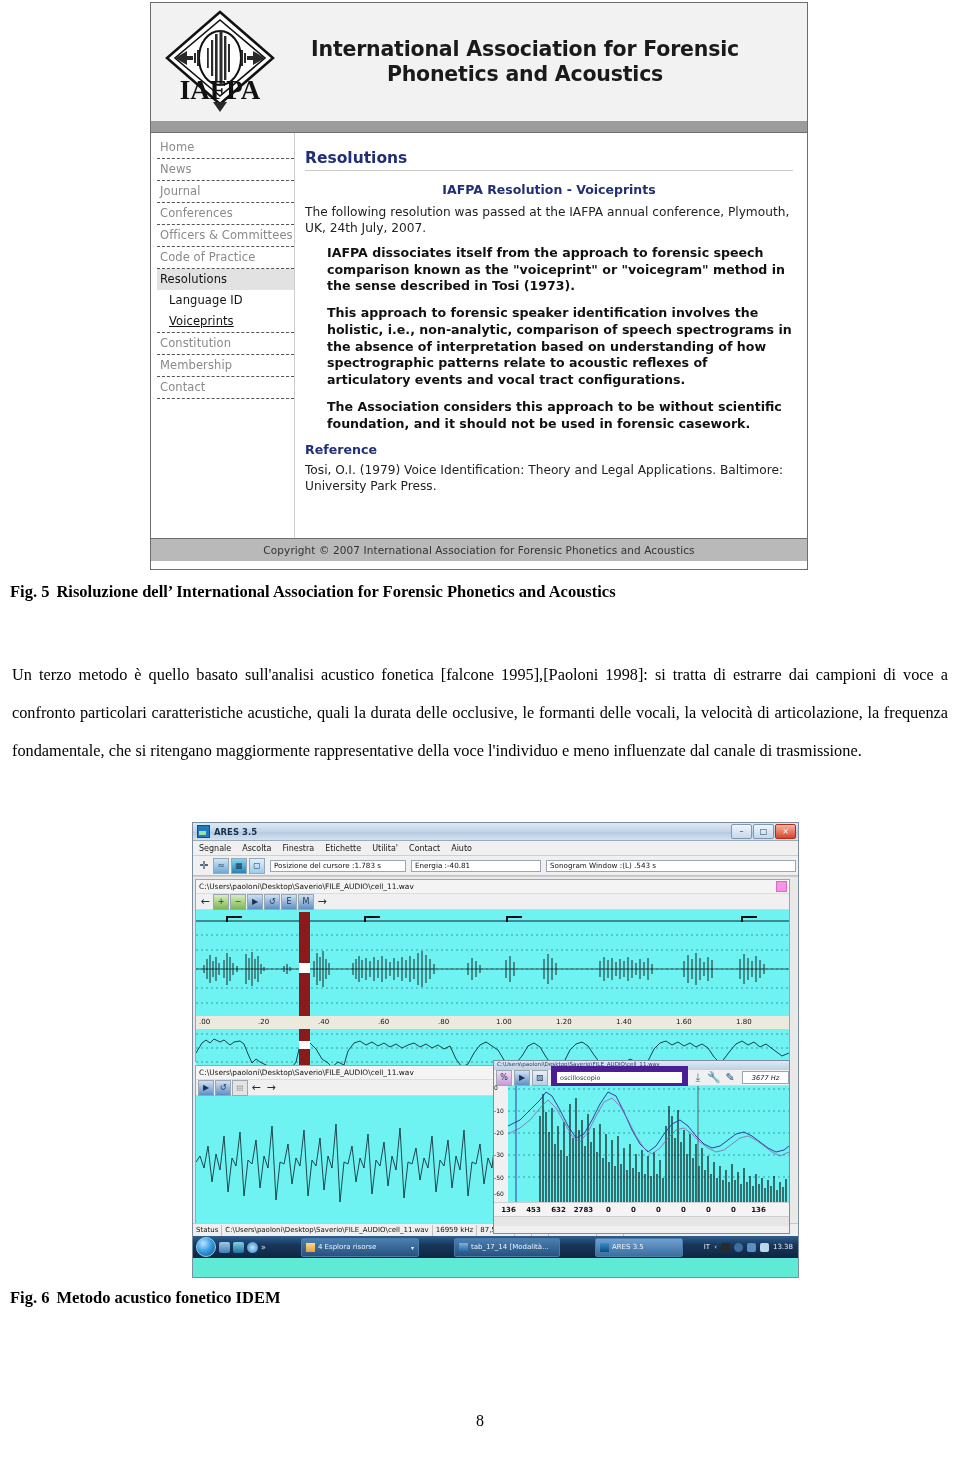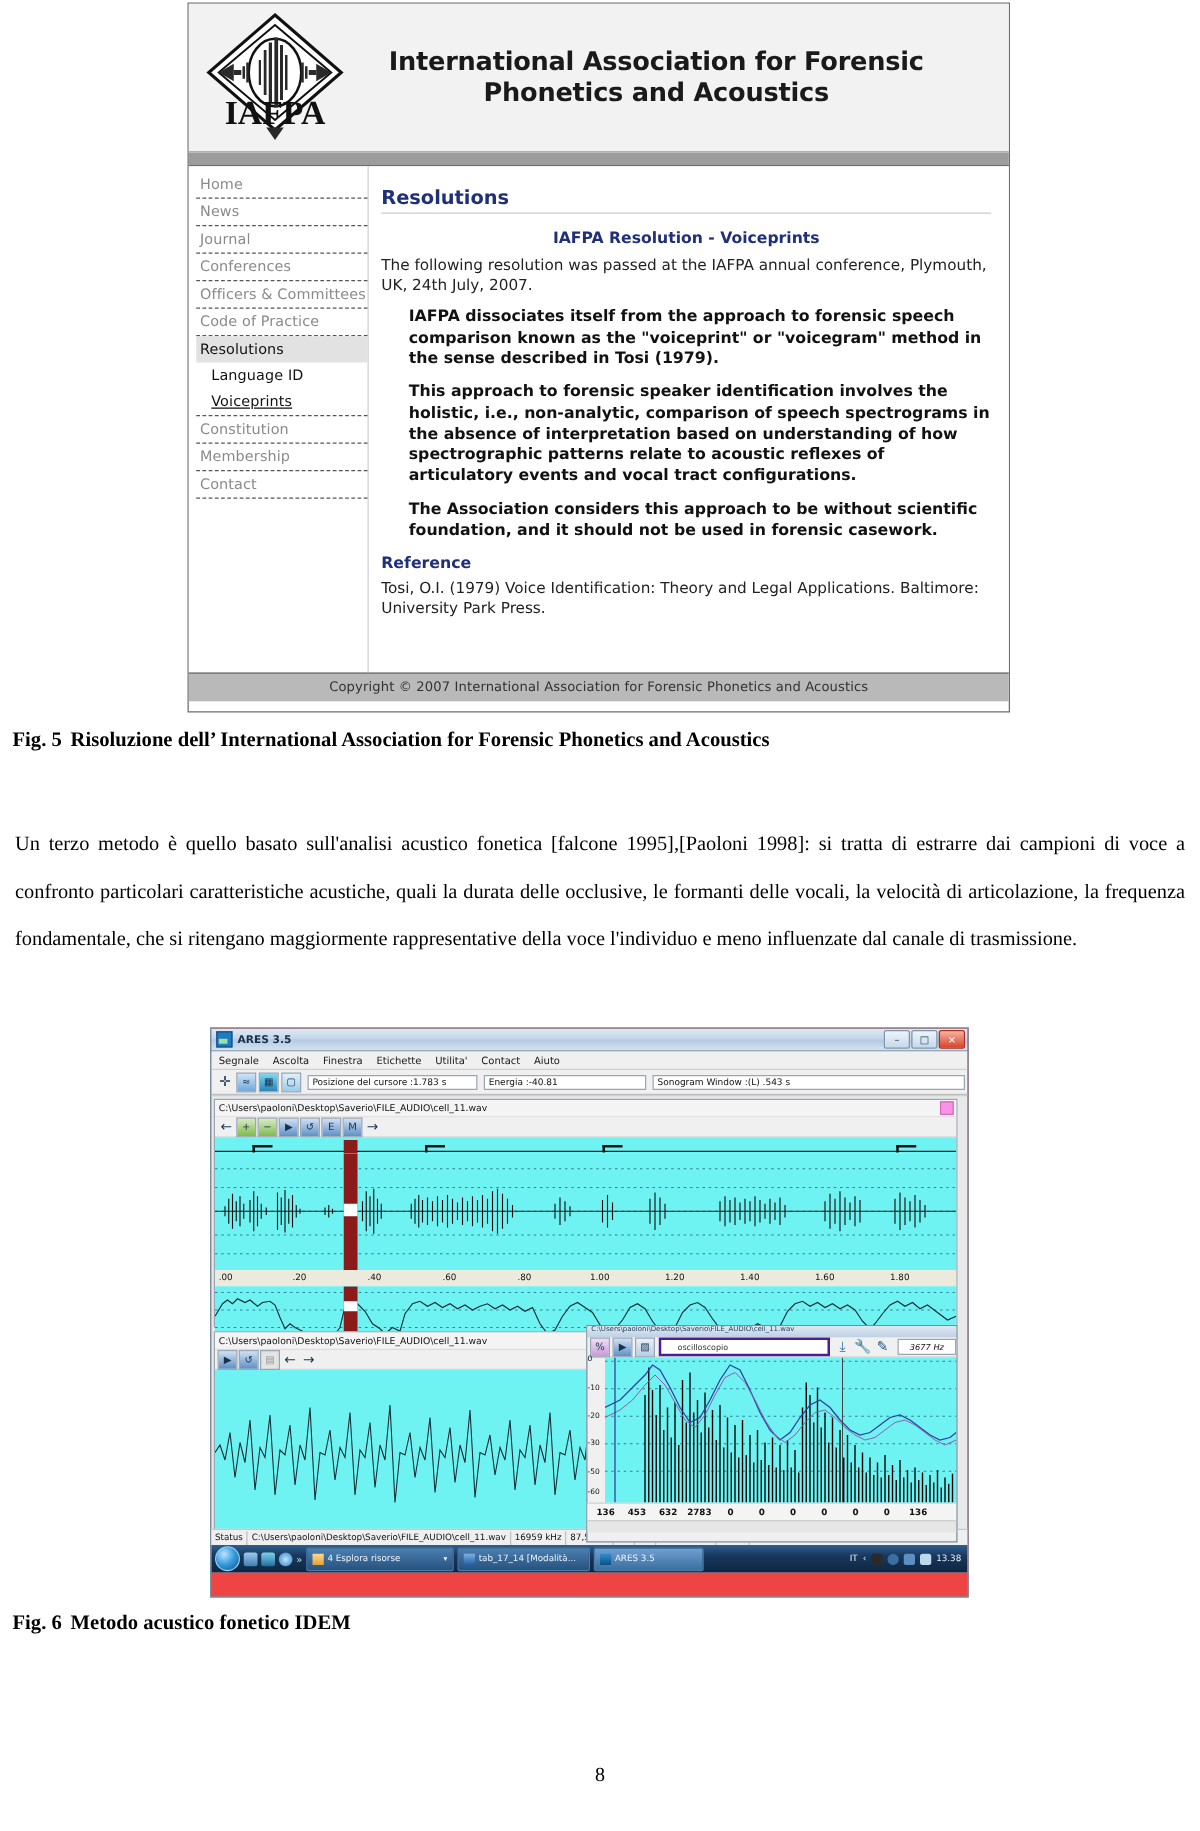--- a/index.html
+++ b/index.html
@@ -191,25 +191,25 @@
     top: 1412px;
     width: 960px;
     text-align: center;
     font-size: 16px;
     font-family: "Liberation Serif", serif;
   }
 
   
   #fig6 {
     position: absolute;
-    left: 168px;
+    left: 192px;
     top: 822px;
     width: 607px;
     height: 456px;
-    background: #ef4444;
+    background: #5eead4;
     border: 1px solid #7a8ea0;
     box-sizing: border-box;
     font-family: "DejaVu Sans", sans-serif;
     overflow: hidden;
   }
   
   #ares-titlebar {
     height: 17px;
     background: linear-gradient(to bottom,#dfe9f4 0%,#c3d4e8 50%,#b4c8e0 51%,#d4e2f0 100%);
     border-bottom: 1px solid #9ab;
@@ -387,25 +387,25 @@
     background: #f0f0f0;
     display: flex;
     align-items: center;
     gap: 2px;
     padding-left: 2px;
     border-bottom: 1px solid #d5d5d5;
   }
   #spec-combo {
     flex: 1;
     height: 11px;
-    border: 2px solid #4c1d95;
+    border: 6px solid #4c1d95;
     background: #fff;
     font-size: 6.4px;
     display: flex; align-items: center;
-    padding-left: 13px;
+    padding-left: 3px;
     color: #333;
     margin: 0 1px;
     overflow:hidden;
   }
   #spec-freq {
     width: 45px; height: 11px;
     border: 1px solid #9aa6b2;
     background: #fff;
     font-size: 6.6px;
     display: flex; align-items: center; justify-content:center;
@@ -495,20 +495,21 @@
     border: 1px solid #4a7aa8;
     border-radius: 2px;
     background: linear-gradient(to bottom,#4b7eb0,#27527e);
     display: flex; align-items: center;
     padding: 0 4px;
     gap: 3px;
     font-size: 7px;
     color: #eef4fa;
     white-space: nowrap;
     overflow: hidden;
+    margin-left: 32px;
   }
   .taskbtn .tb-ico { width: 9px; height: 9px; flex: none; }
   #tray {
     margin-left: auto;
     display: flex; align-items: center; gap: 4px;
     font-size: 7px; color: #e8f1f8;
     padding-right: 2px;
   }
   .tray-ico { width: 9px; height: 9px; border-radius: 2px; }
 </style>
@@ -567,21 +568,21 @@
       <div class="nav-item sub-underline"><span>Voiceprints</span></div>
       <div class="nav-item">Constitution</div>
       <div class="nav-item">Membership</div>
       <div class="nav-item">Contact</div>
     </nav>
 
     <section id="fig5-main">
       <h1 id="res-title">Resolutions</h1>
       <h2 id="res-sub">IAFPA Resolution - Voiceprints</h2>
       <p class="res-p">The following resolution was passed at the IAFPA annual conference, Plymouth, UK, 24th July, 2007.</p>
-      <p class="res-q">IAFPA dissociates itself from the approach to forensic speech comparison known as the "voiceprint" or "voicegram" method in the sense described in Tosi (1979).</p>
+      <p class="res-q">IAFPA dissociates itself from the approach to forensic speech comparison known as the "voiceprint" or "voicegram" method in the sense described in Tosi (1973).</p>
       <p class="res-q">This approach to forensic speaker identification involves the holistic, i.e., non-analytic, comparison of speech spectrograms in the absence of interpretation based on understanding of how spectrographic patterns relate to acoustic reflexes of articulatory events and vocal tract configurations.</p>
       <p class="res-q">The Association considers this approach to be without scientific foundation, and it should not be used in forensic casework.</p>
       <h3 id="ref-title">Reference</h3>
       <p class="res-p">Tosi, O.I. (1979) Voice Identification: Theory and Legal Applications. Baltimore: University Park Press.</p>
     </section>
   </div>
 
   <div id="fig5-footer">Copyright © 2007 International Association for Forensic Phonetics and Acoustics</div>
 </div>
 

